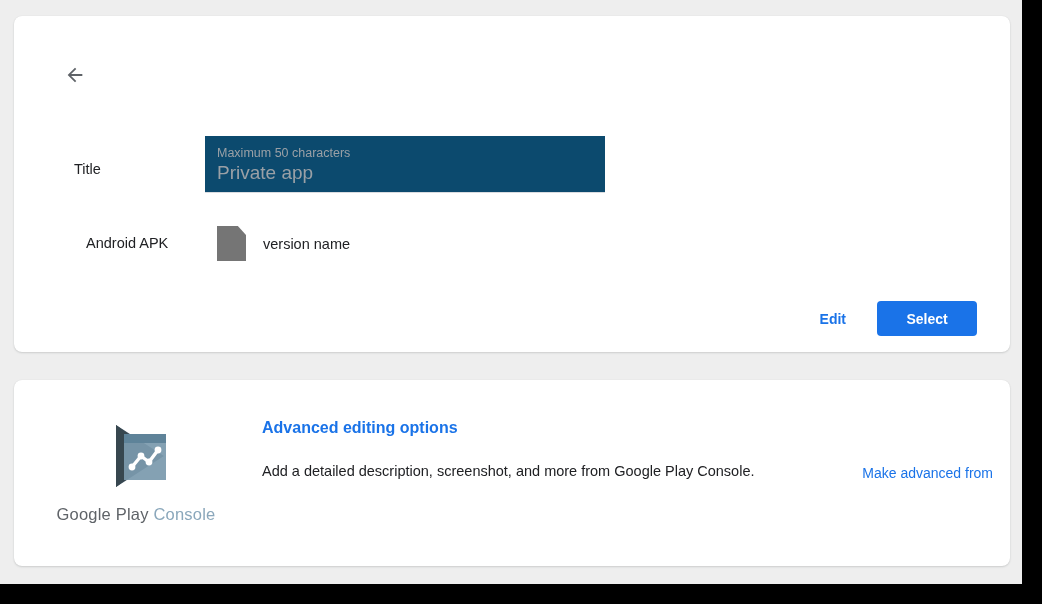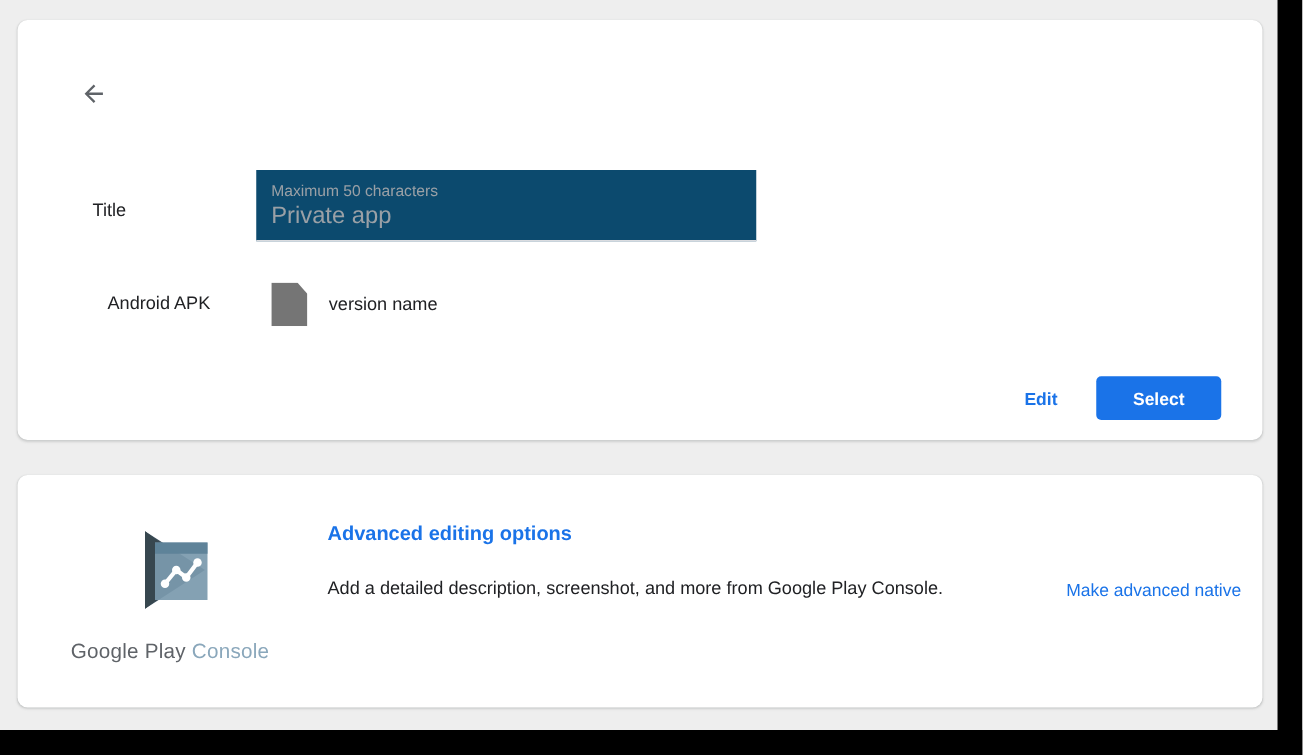--- a/index.html
+++ b/index.html
@@ -196,21 +196,21 @@
     top: 32px;
     width: 196px;
     display: flex;
     flex-direction: column;
     align-items: center;
   }
 
   #logo-mark { display: block; }
 
   .wordmark {
-    margin-top: 16px;
+    margin-top: 9px;
     font-size: 16.5px;
     letter-spacing: .2px;
     white-space: nowrap;
   }
   .wordmark .wm-dark  { color: #5f6368; }
   .wordmark .wm-light { color: #8aa7bb; }
 
   #adv-text {
     position: absolute;
     left: 248px;
@@ -308,21 +308,21 @@
         <span class="wm-dark">Google Play</span><span>&nbsp;</span><span class="wm-light">Console</span>
       </div>
     </div>
 
     <div id="adv-text">
       <div class="adv-heading">Advanced editing options</div>
       <div class="adv-desc">Add a detailed description, screenshot, and more from Google Play Console.</div>
     </div>
 
     <div id="adv-link-wrap">
-      <a class="adv-link">Make advanced native</a>
+      <a class="adv-link">Make advanced from</a>
     </div>
 
   </section>
 
 </div>
 
 <div id="strip-right"></div>
 <div id="strip-bottom"></div>
 
 </body></html>

